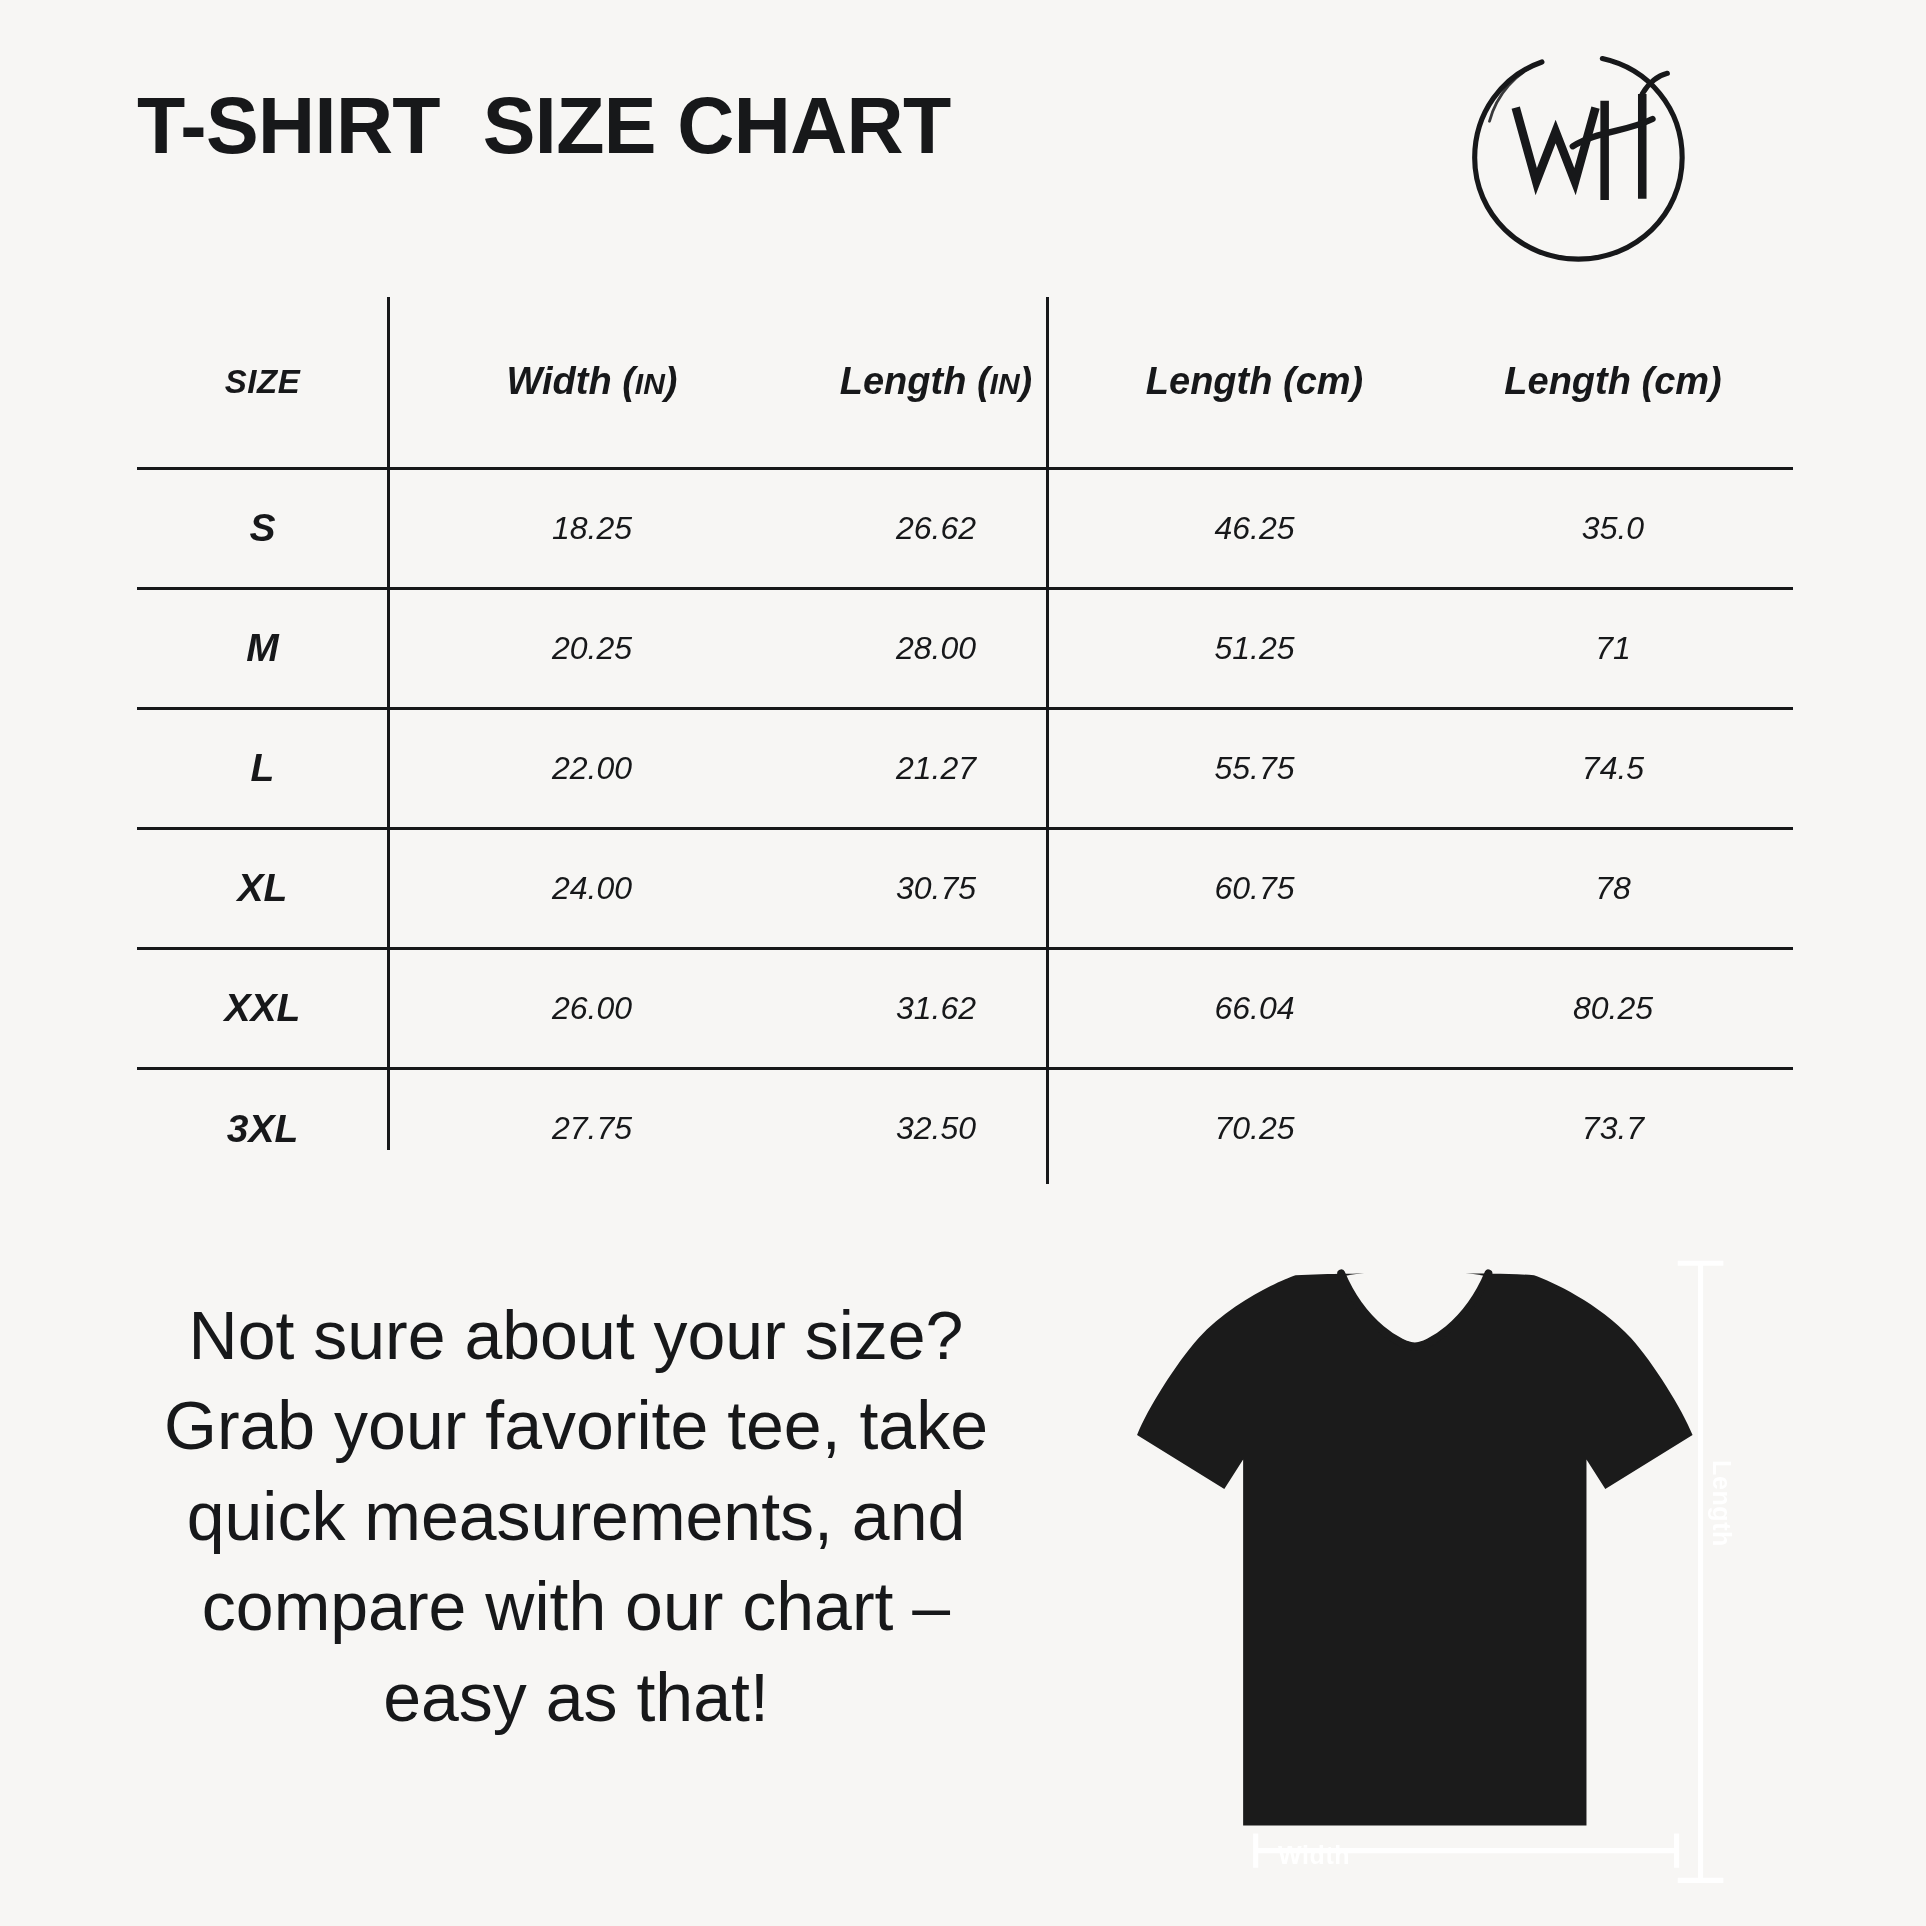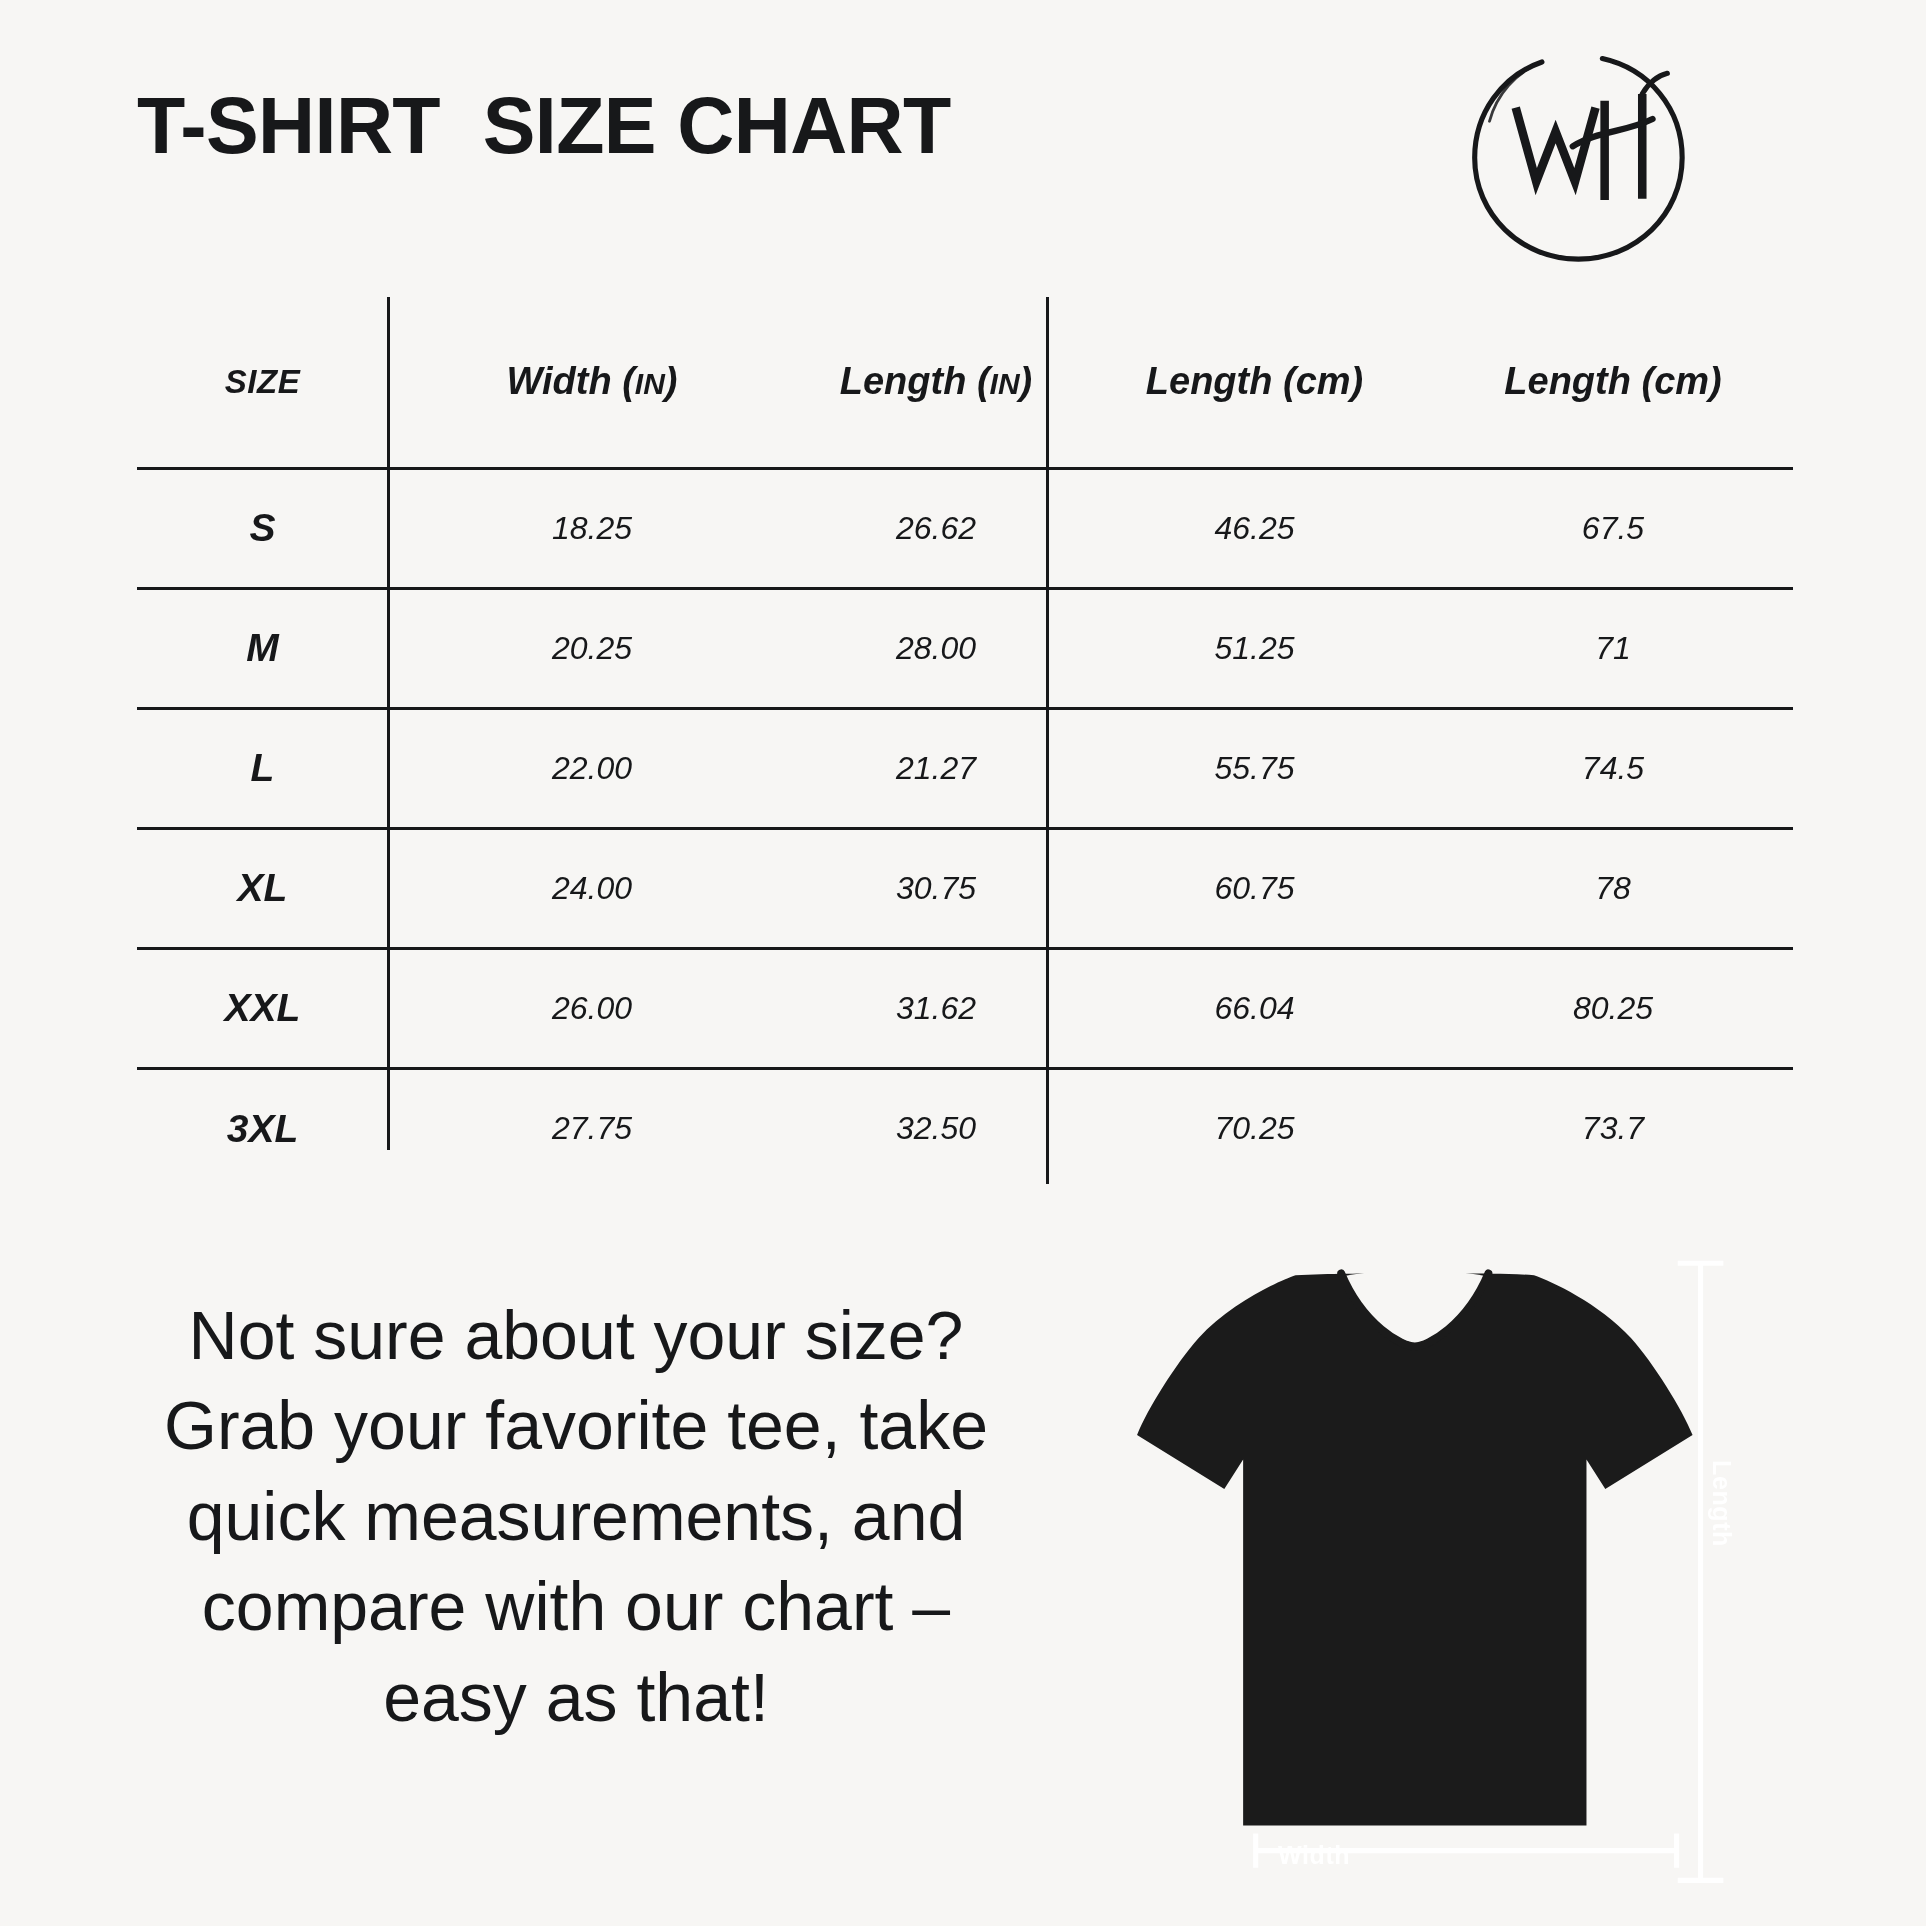--- a/index.html
+++ b/index.html
@@ -193,21 +193,21 @@
           <th>Length (cm)</th>
           <th>Length (cm)</th>
         </tr>
       </thead>
       <tbody>
         <tr class="drow with-top">
           <td class="size-cell">S</td>
           <td>18.25</td>
           <td>26.62</td>
           <td>46.25</td>
-          <td>67.5</td>
+          <td>35.0</td>
         </tr>
         <tr class="drow with-top">
           <td class="size-cell">M</td>
           <td>20.25</td>
           <td>28.00</td>
           <td>51.25</td>
           <td>71</td>
         </tr>
         <tr class="drow with-top">
           <td class="size-cell">L</td>

